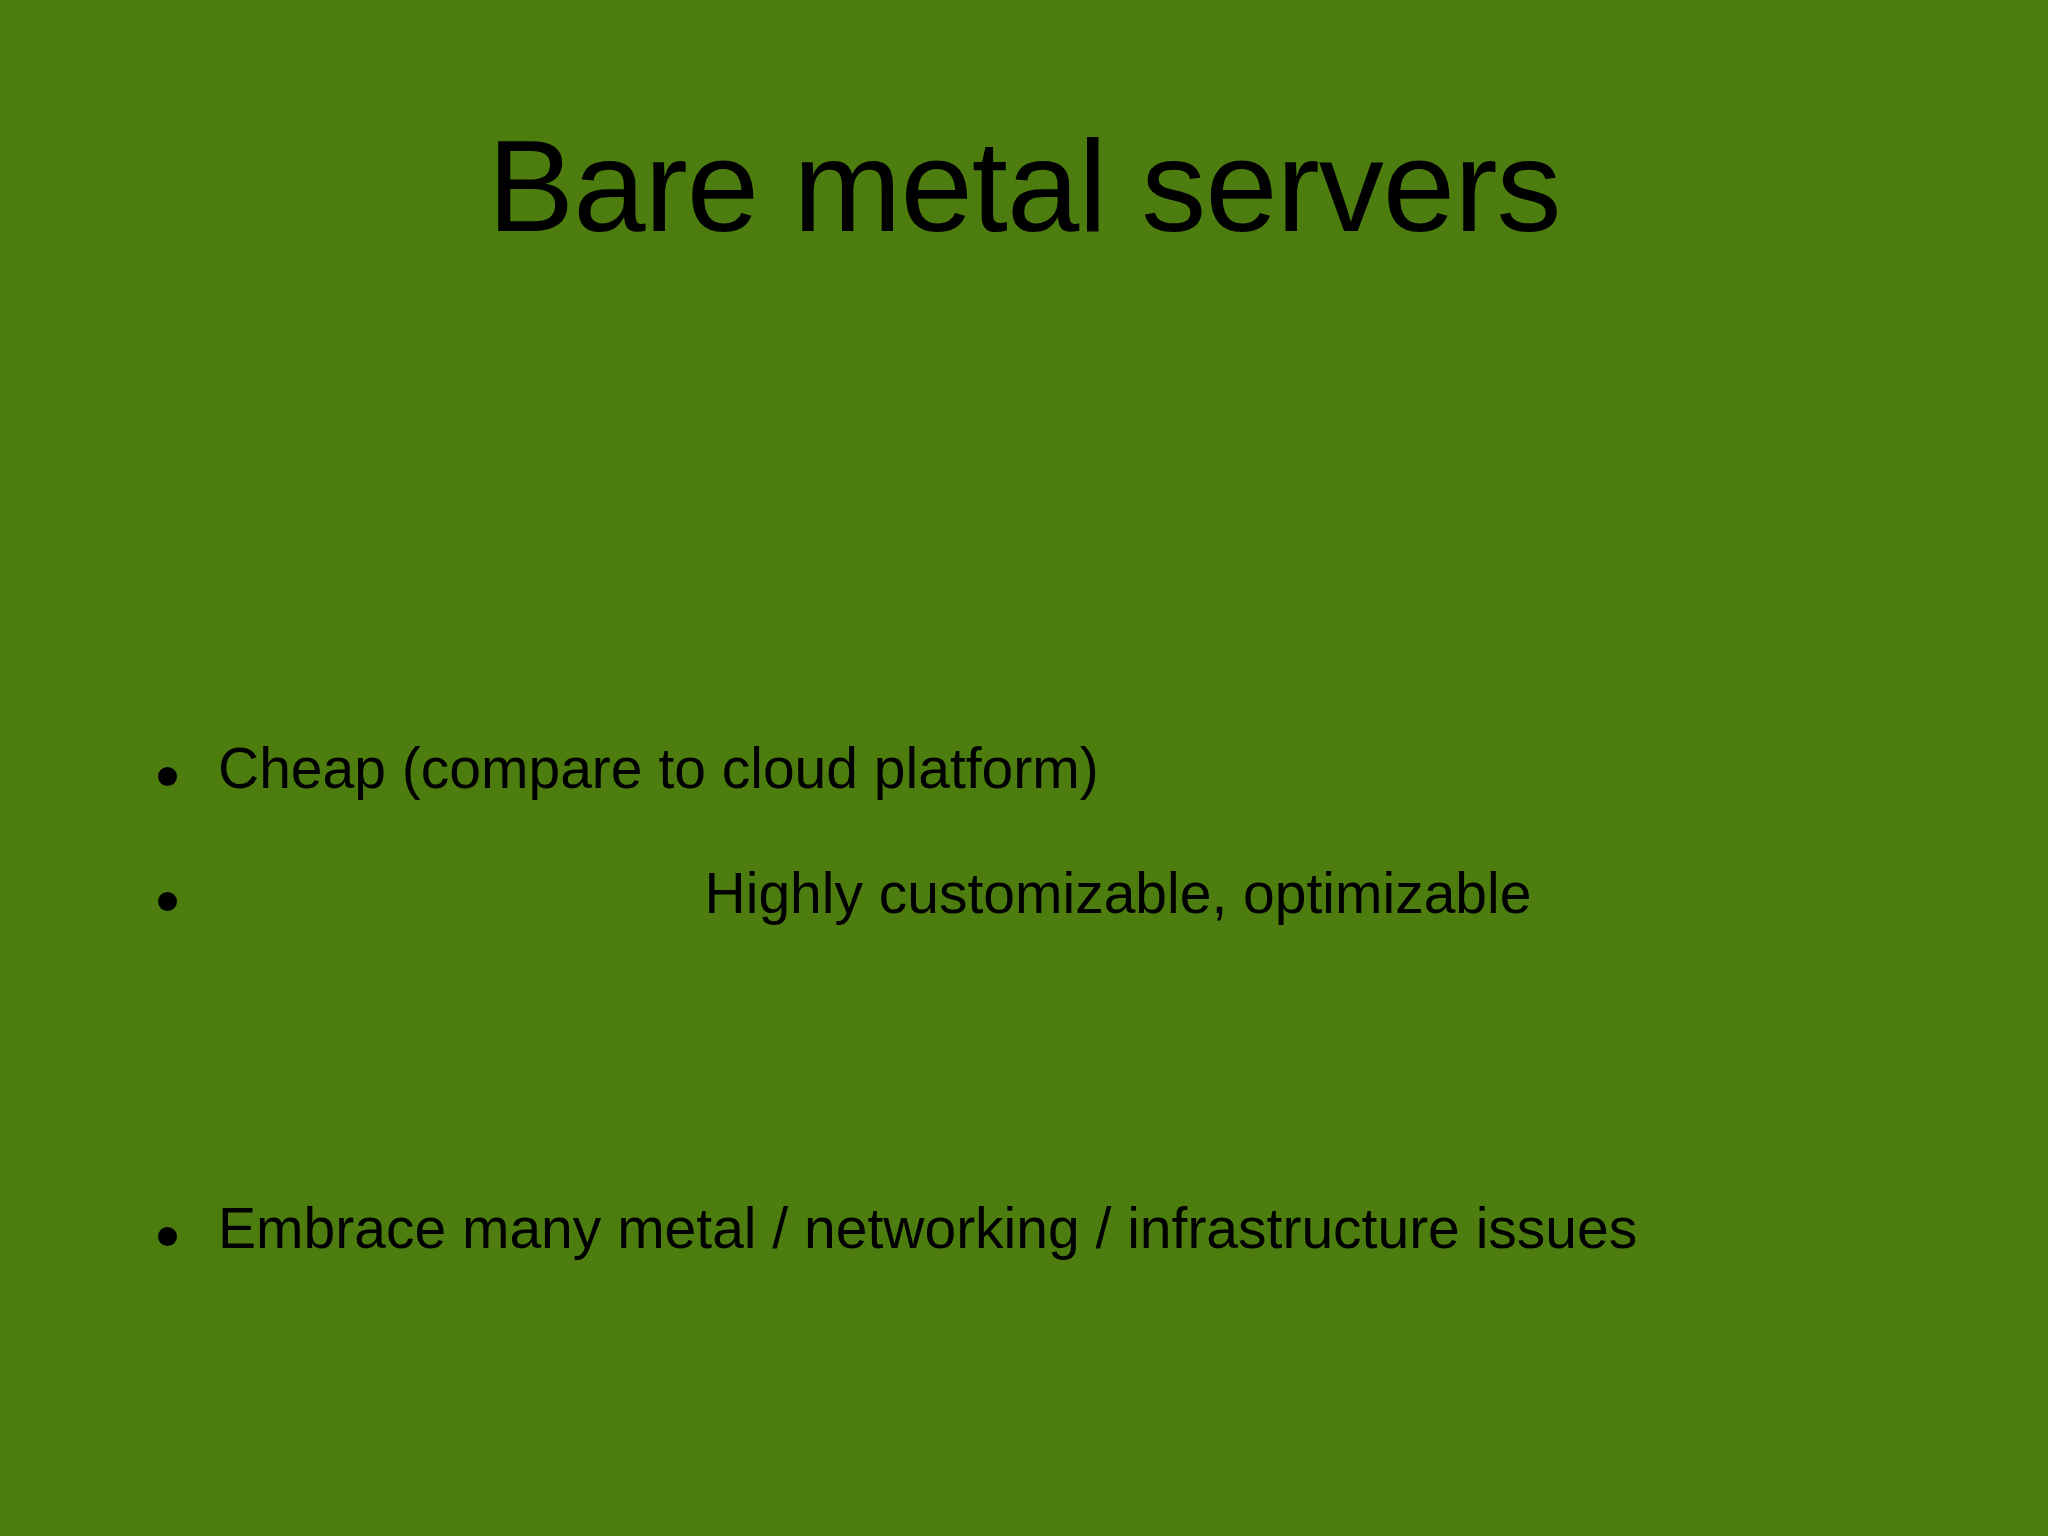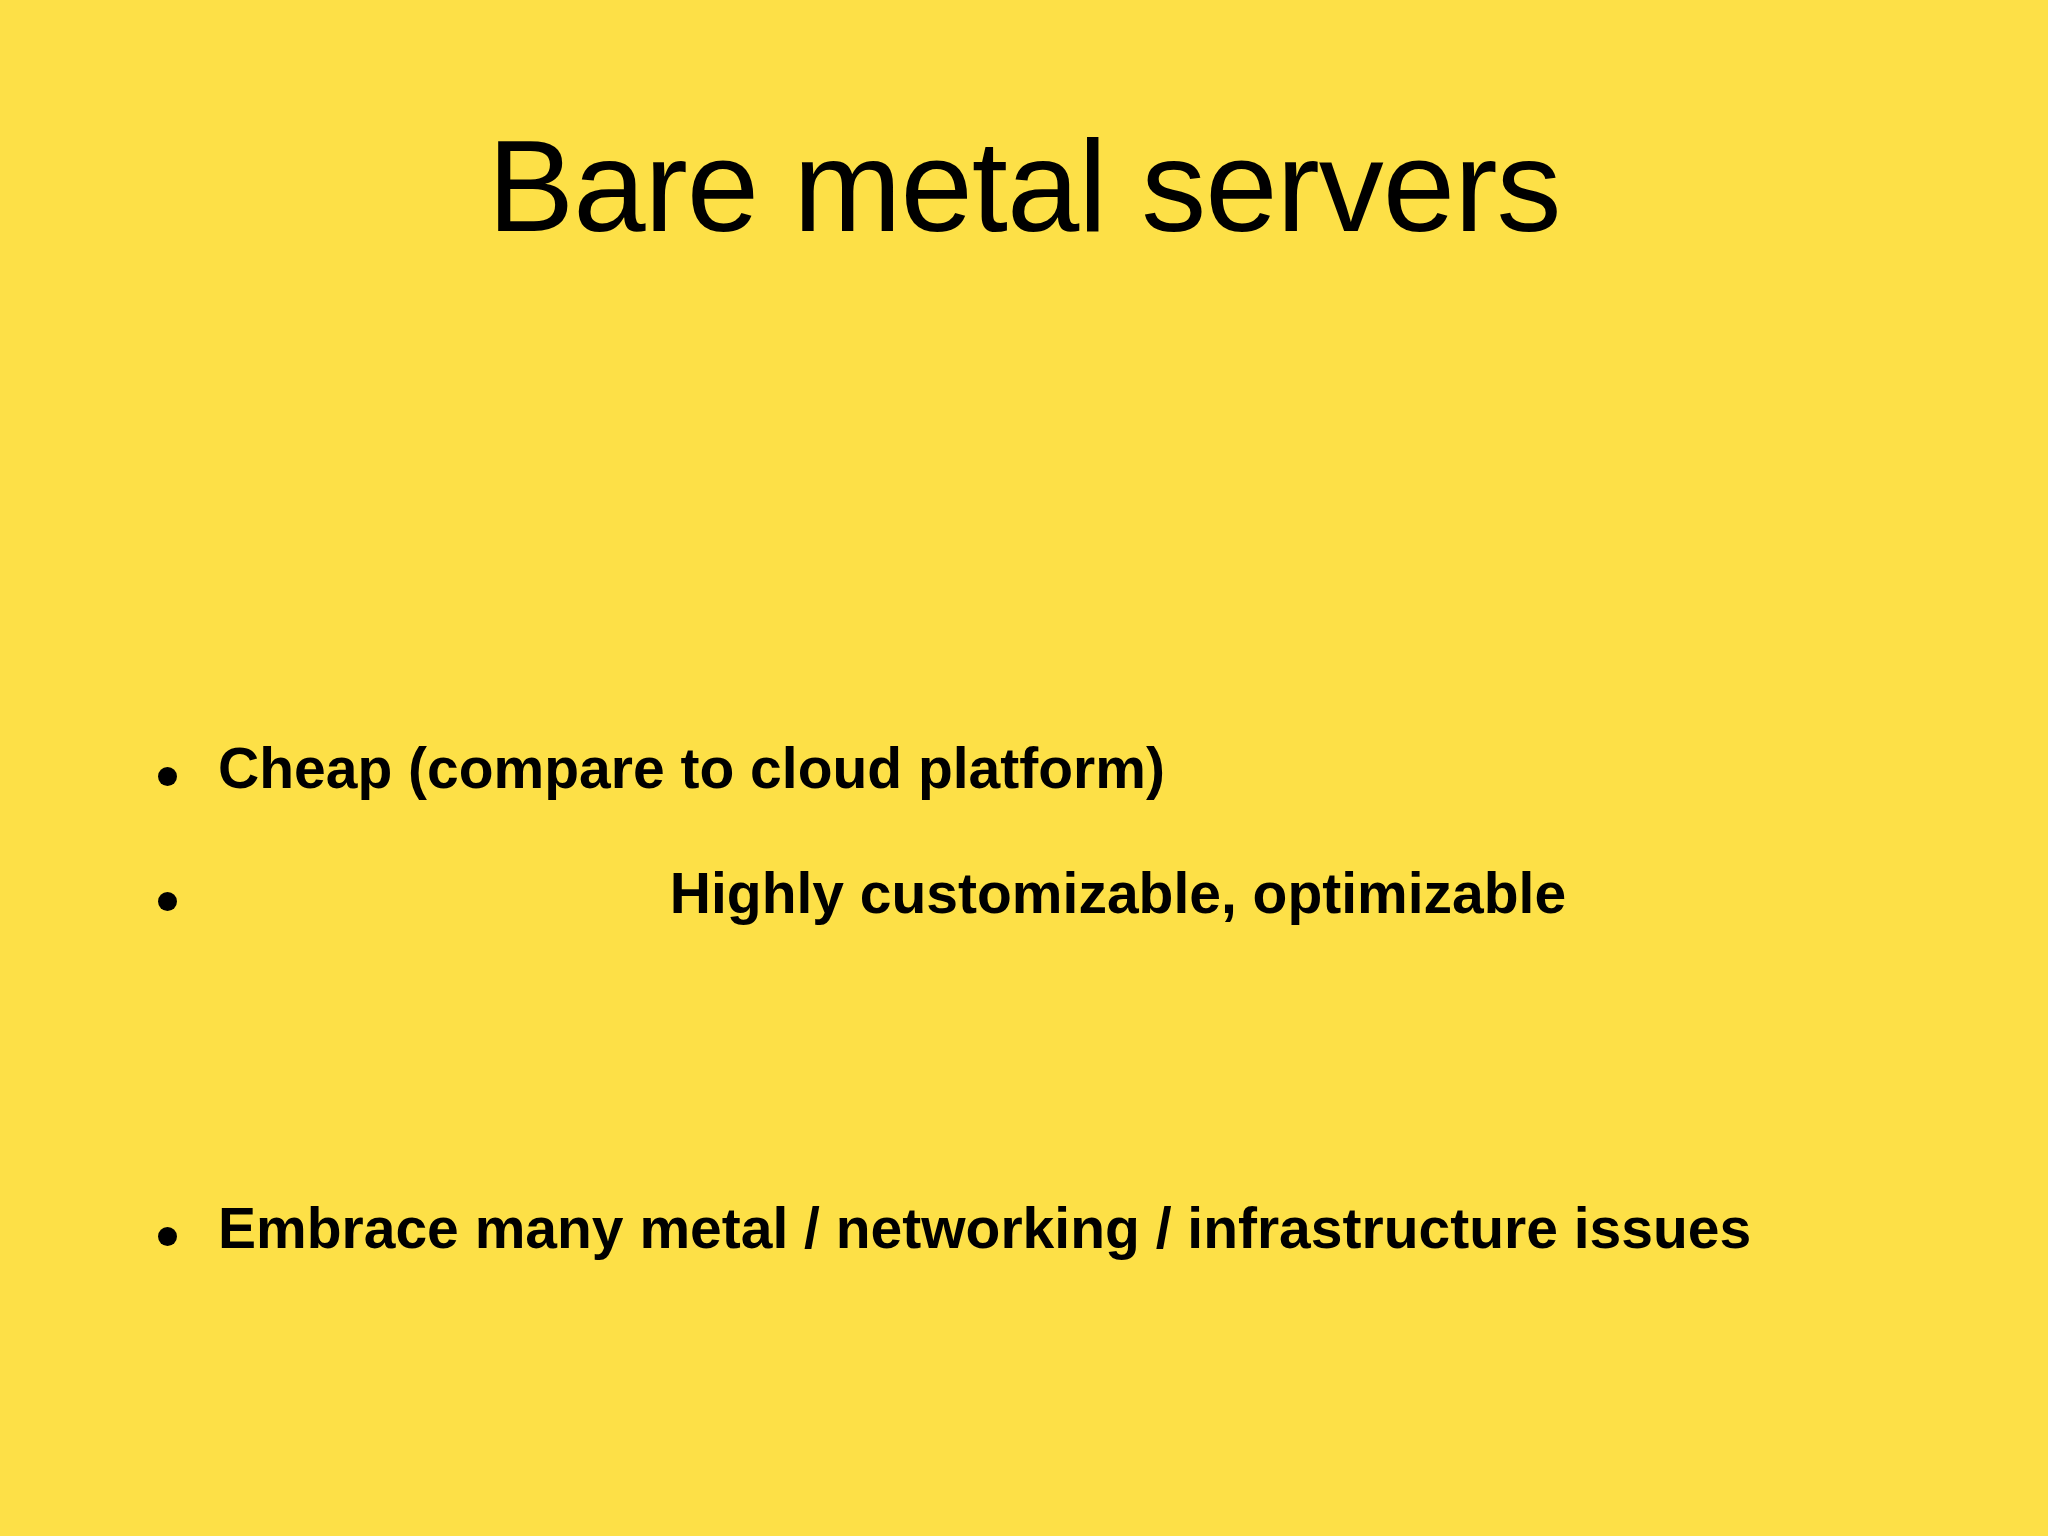--- a/index.html
+++ b/index.html
@@ -12,21 +12,21 @@
     height: 1536px;
     overflow: hidden;
     font-family: "Liberation Sans", sans-serif;
     color: #000000;
     -webkit-font-smoothing: antialiased;
   }
   .slide {
     position: relative;
     width: 2048px;
     height: 1536px;
-    background: #fde047;
+    background: #4d7c0f;
     box-sizing: border-box;
   }
   .slide-title {
     position: absolute;
     left: 0;
     top: 118px;
     width: 2048px;
     text-align: center;
     font-size: 130px;
     line-height: 1.05;
@@ -44,21 +44,21 @@
     padding: 0;
     list-style: none;
   }
   .bullet-row {
     position: relative;
     display: block;
     padding-left: 68px;
     color: #000000;
     font-size: 57px;
     line-height: 1.0;
-    font-weight: 700;
+    font-weight: 400;
   }
   .bullet-row .bullet-dot {
     position: absolute;
     left: 8px;
     top: 50%;
     width: 19px;
     height: 19px;
     margin-top: -9px;
     border-radius: 50%;
     background: #000000;

